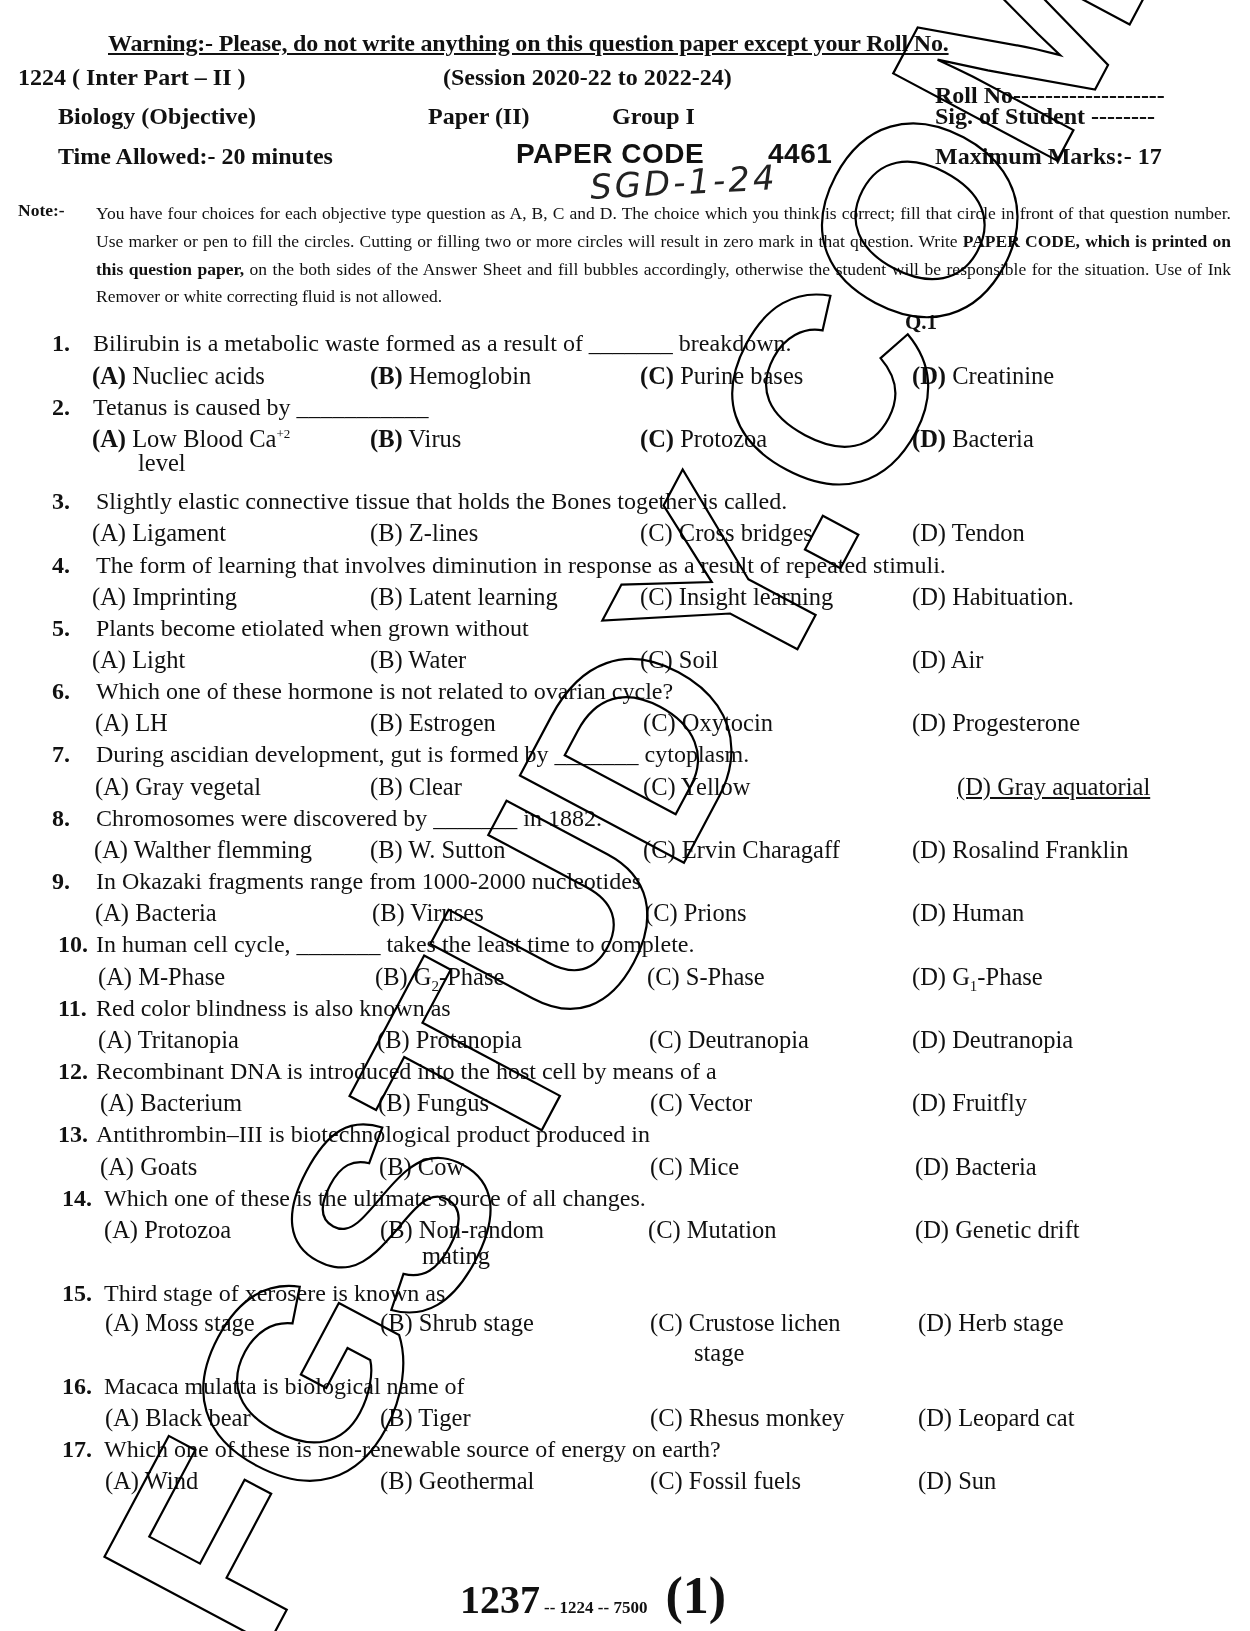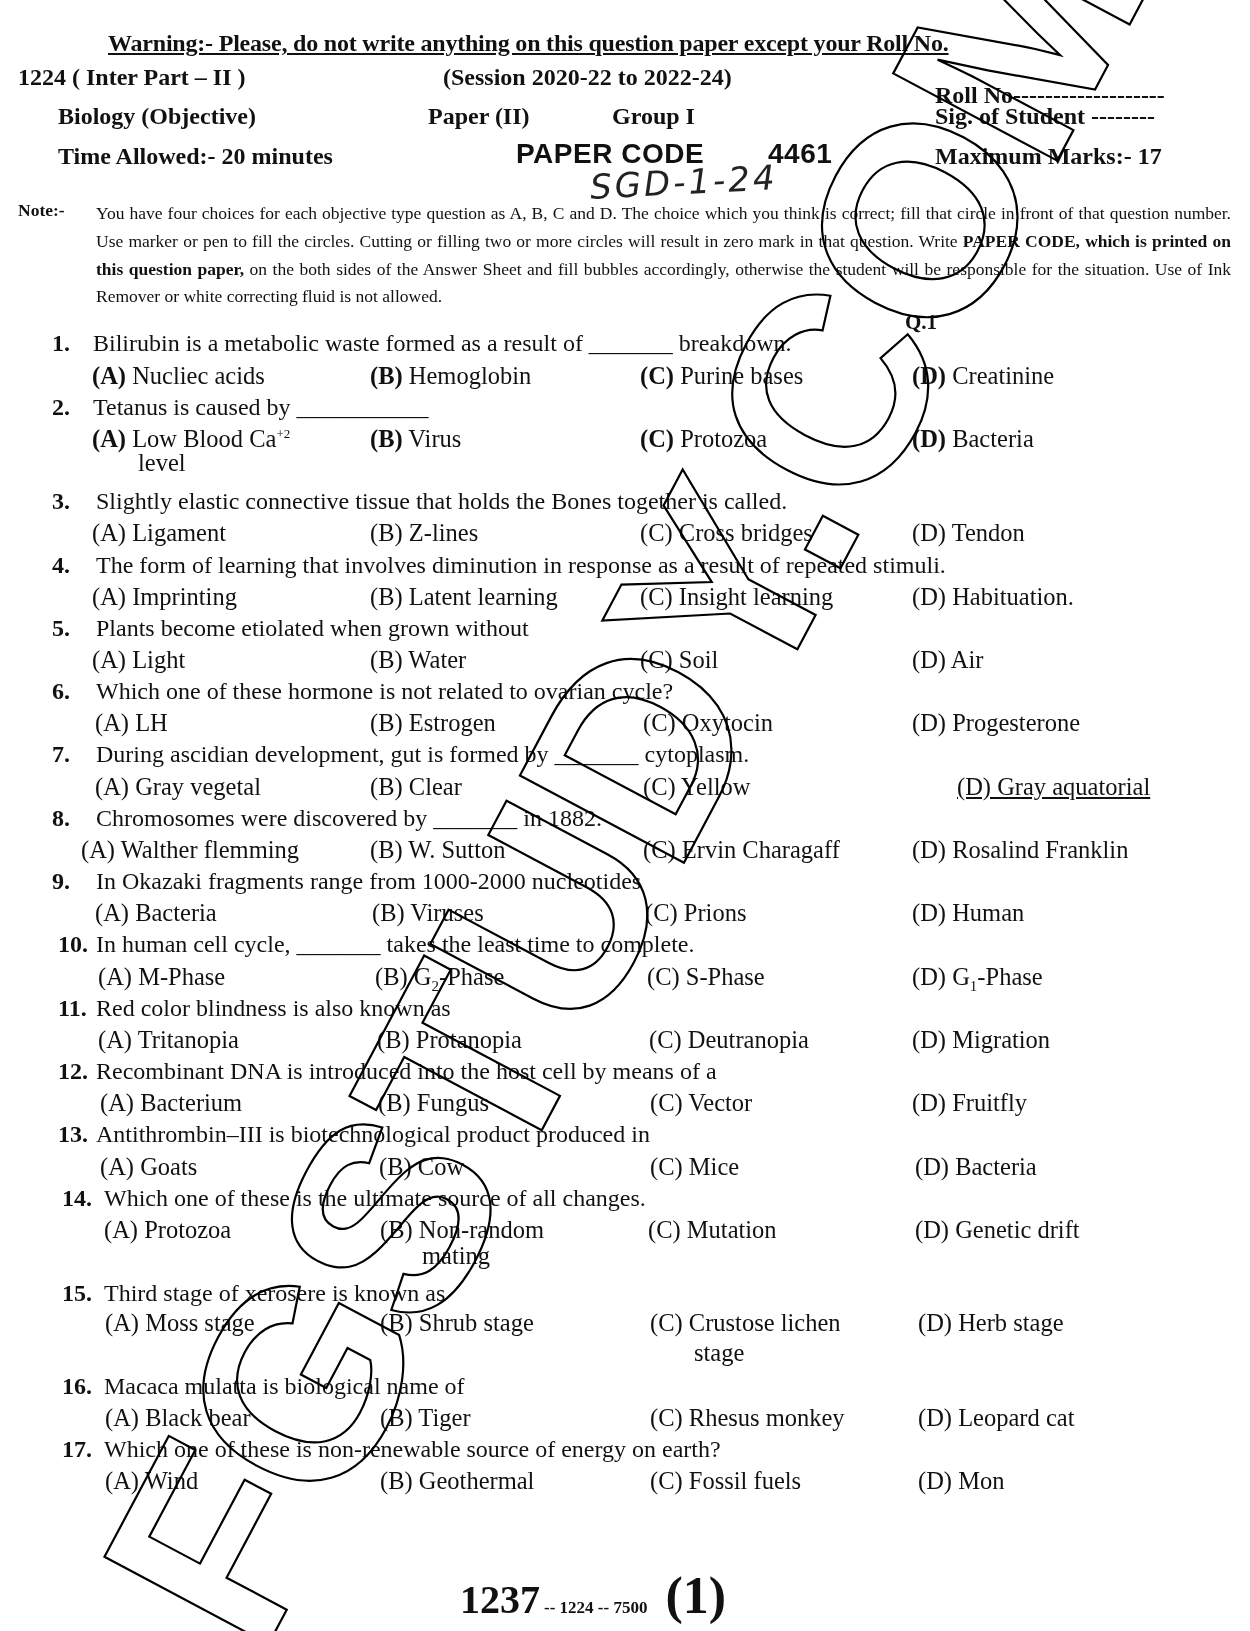--- a/index.html
+++ b/index.html
@@ -80,39 +80,39 @@
     <div class="abs opt" style="top: 709px; left: 95px;">(A) LH</div>
     <div class="abs opt" style="top: 709px; left: 370px;">(B) Estrogen</div>
     <div class="abs opt" style="top: 709px; left: 643px;">(C) Oxytocin</div>
     <div class="abs opt" style="top: 709px; left: 912px;">(D) Progesterone</div>
     <div class="abs qline" style="top: 741px; left: 52px;"><span class="qnum" style="width: 44px;">7.</span><span>During ascidian development, gut is formed by _______ cytoplasm.</span></div>
     <div class="abs opt" style="top: 773px; left: 95px;">(A) Gray vegetal</div>
     <div class="abs opt" style="top: 773px; left: 370px;">(B) Clear</div>
     <div class="abs opt" style="top: 773px; left: 643px;">(C) Yellow</div>
     <div class="abs opt" style="top: 773px; left: 957px; text-decoration: underline;">(D) Gray aquatorial</div>
     <div class="abs qline" style="top: 805px; left: 52px;"><span class="qnum" style="width: 44px;">8.</span><span>Chromosomes were discovered by _______ in 1882.</span></div>
-    <div class="abs opt" style="top: 836px; left: 81px;">(A) Walther flemming</div>
+    <div class="abs opt" style="top: 836px; left: 94px;">(A) Walther flemming</div>
     <div class="abs opt" style="top: 836px; left: 370px;">(B) W. Sutton</div>
     <div class="abs opt" style="top: 836px; left: 643px;">(C) Ervin Charagaff</div>
     <div class="abs opt" style="top: 836px; left: 912px;">(D) Rosalind Franklin</div>
     <div class="abs qline" style="top: 868px; left: 52px;"><span class="qnum" style="width: 44px;">9.</span><span>In Okazaki fragments range from 1000-2000 nucleotides</span></div>
     <div class="abs opt" style="top: 899px; left: 95px;">(A) Bacteria</div>
     <div class="abs opt" style="top: 899px; left: 372px;">(B) Viruses</div>
     <div class="abs opt" style="top: 899px; left: 645px;">(C) Prions</div>
     <div class="abs opt" style="top: 899px; left: 912px;">(D) Human</div>
     <div class="abs qline" style="top: 931px; left: 58px;"><span class="qnum" style="width: 38px;">10.</span><span>In human cell cycle, _______ takes the least time to complete.</span></div>
     <div class="abs opt" style="top: 963px; left: 98px;">(A) M-Phase</div>
     <div class="abs opt" style="top: 963px; left: 375px;">(B) G<sub>2</sub>-Phase</div>
     <div class="abs opt" style="top: 963px; left: 647px;">(C) S-Phase</div>
     <div class="abs opt" style="top: 963px; left: 912px;">(D) G<sub>1</sub>-Phase</div>
     <div class="abs qline" style="top: 995px; left: 58px;"><span class="qnum" style="width: 38px;">11.</span><span>Red color blindness is also known as</span></div>
     <div class="abs opt" style="top: 1026px; left: 98px;">(A) Tritanopia</div>
     <div class="abs opt" style="top: 1026px; left: 377px;">(B) Protanopia</div>
     <div class="abs opt" style="top: 1026px; left: 649px;">(C) Deutranopia</div>
-    <div class="abs opt" style="top: 1026px; left: 912px;">(D) Migration</div>
+    <div class="abs opt" style="top: 1026px; left: 912px;">(D) Deutranopia</div>
     <div class="abs qline" style="top: 1058px; left: 58px;"><span class="qnum" style="width: 38px;">12.</span><span>Recombinant DNA is introduced into the host cell by means of a</span></div>
     <div class="abs opt" style="top: 1089px; left: 100px;">(A) Bacterium</div>
     <div class="abs opt" style="top: 1089px; left: 378px;">(B) Fungus</div>
     <div class="abs opt" style="top: 1089px; left: 650px;">(C) Vector</div>
     <div class="abs opt" style="top: 1089px; left: 912px;">(D) Fruitfly</div>
     <div class="abs qline" style="top: 1121px; left: 58px;"><span class="qnum" style="width: 38px;">13.</span><span>Antithrombin–III is biotechnological product produced in</span></div>
     <div class="abs opt" style="top: 1153px; left: 100px;">(A) Goats</div>
     <div class="abs opt" style="top: 1153px; left: 379px;">(B) Cow</div>
     <div class="abs opt" style="top: 1153px; left: 650px;">(C) Mice</div>
     <div class="abs opt" style="top: 1153px; left: 915px;">(D) Bacteria</div>
@@ -134,21 +134,21 @@
     <div class="abs opt" style="top: 1309px; left: 918px;">(D) Herb stage</div>
     <div class="abs qline" style="top: 1373px; left: 62px;"><span class="qnum" style="width: 42px;">16.</span><span>Macaca mulatta is biological name of</span></div>
     <div class="abs opt" style="top: 1404px; left: 105px;">(A) Black bear</div>
     <div class="abs opt" style="top: 1404px; left: 380px;">(B) Tiger</div>
     <div class="abs opt" style="top: 1404px; left: 650px;">(C) Rhesus monkey</div>
     <div class="abs opt" style="top: 1404px; left: 918px;">(D) Leopard cat</div>
     <div class="abs qline" style="top: 1436px; left: 62px;"><span class="qnum" style="width: 42px;">17.</span><span>Which one of these is non-renewable source of energy on earth?</span></div>
     <div class="abs opt" style="top: 1467px; left: 105px;">(A) Wind</div>
     <div class="abs opt" style="top: 1467px; left: 380px;">(B) Geothermal</div>
     <div class="abs opt" style="top: 1467px; left: 650px;">(C) Fossil fuels</div>
-    <div class="abs opt" style="top: 1467px; left: 918px;">(D) Mon</div>
+    <div class="abs opt" style="top: 1467px; left: 918px;">(D) Sun</div>
   </div>
 
 <div class="abs footer">
   <span class="big">1237</span>
   <span class="small">-- 1224 -- 7500</span>
   <span class="pg" style="margin-left:14px;">(1)</span>
 </div>
 
 <svg class="watermark" width="1250" height="1631">
   <text x="0" y="0" transform="translate(260,1660) rotate(-62)" font-family="Liberation Sans, DejaVu Sans, sans-serif" font-weight="bold" font-size="270" fill="none" stroke="#000" stroke-width="2.2" letter-spacing="-6">FGSTUDY.COM</text>

